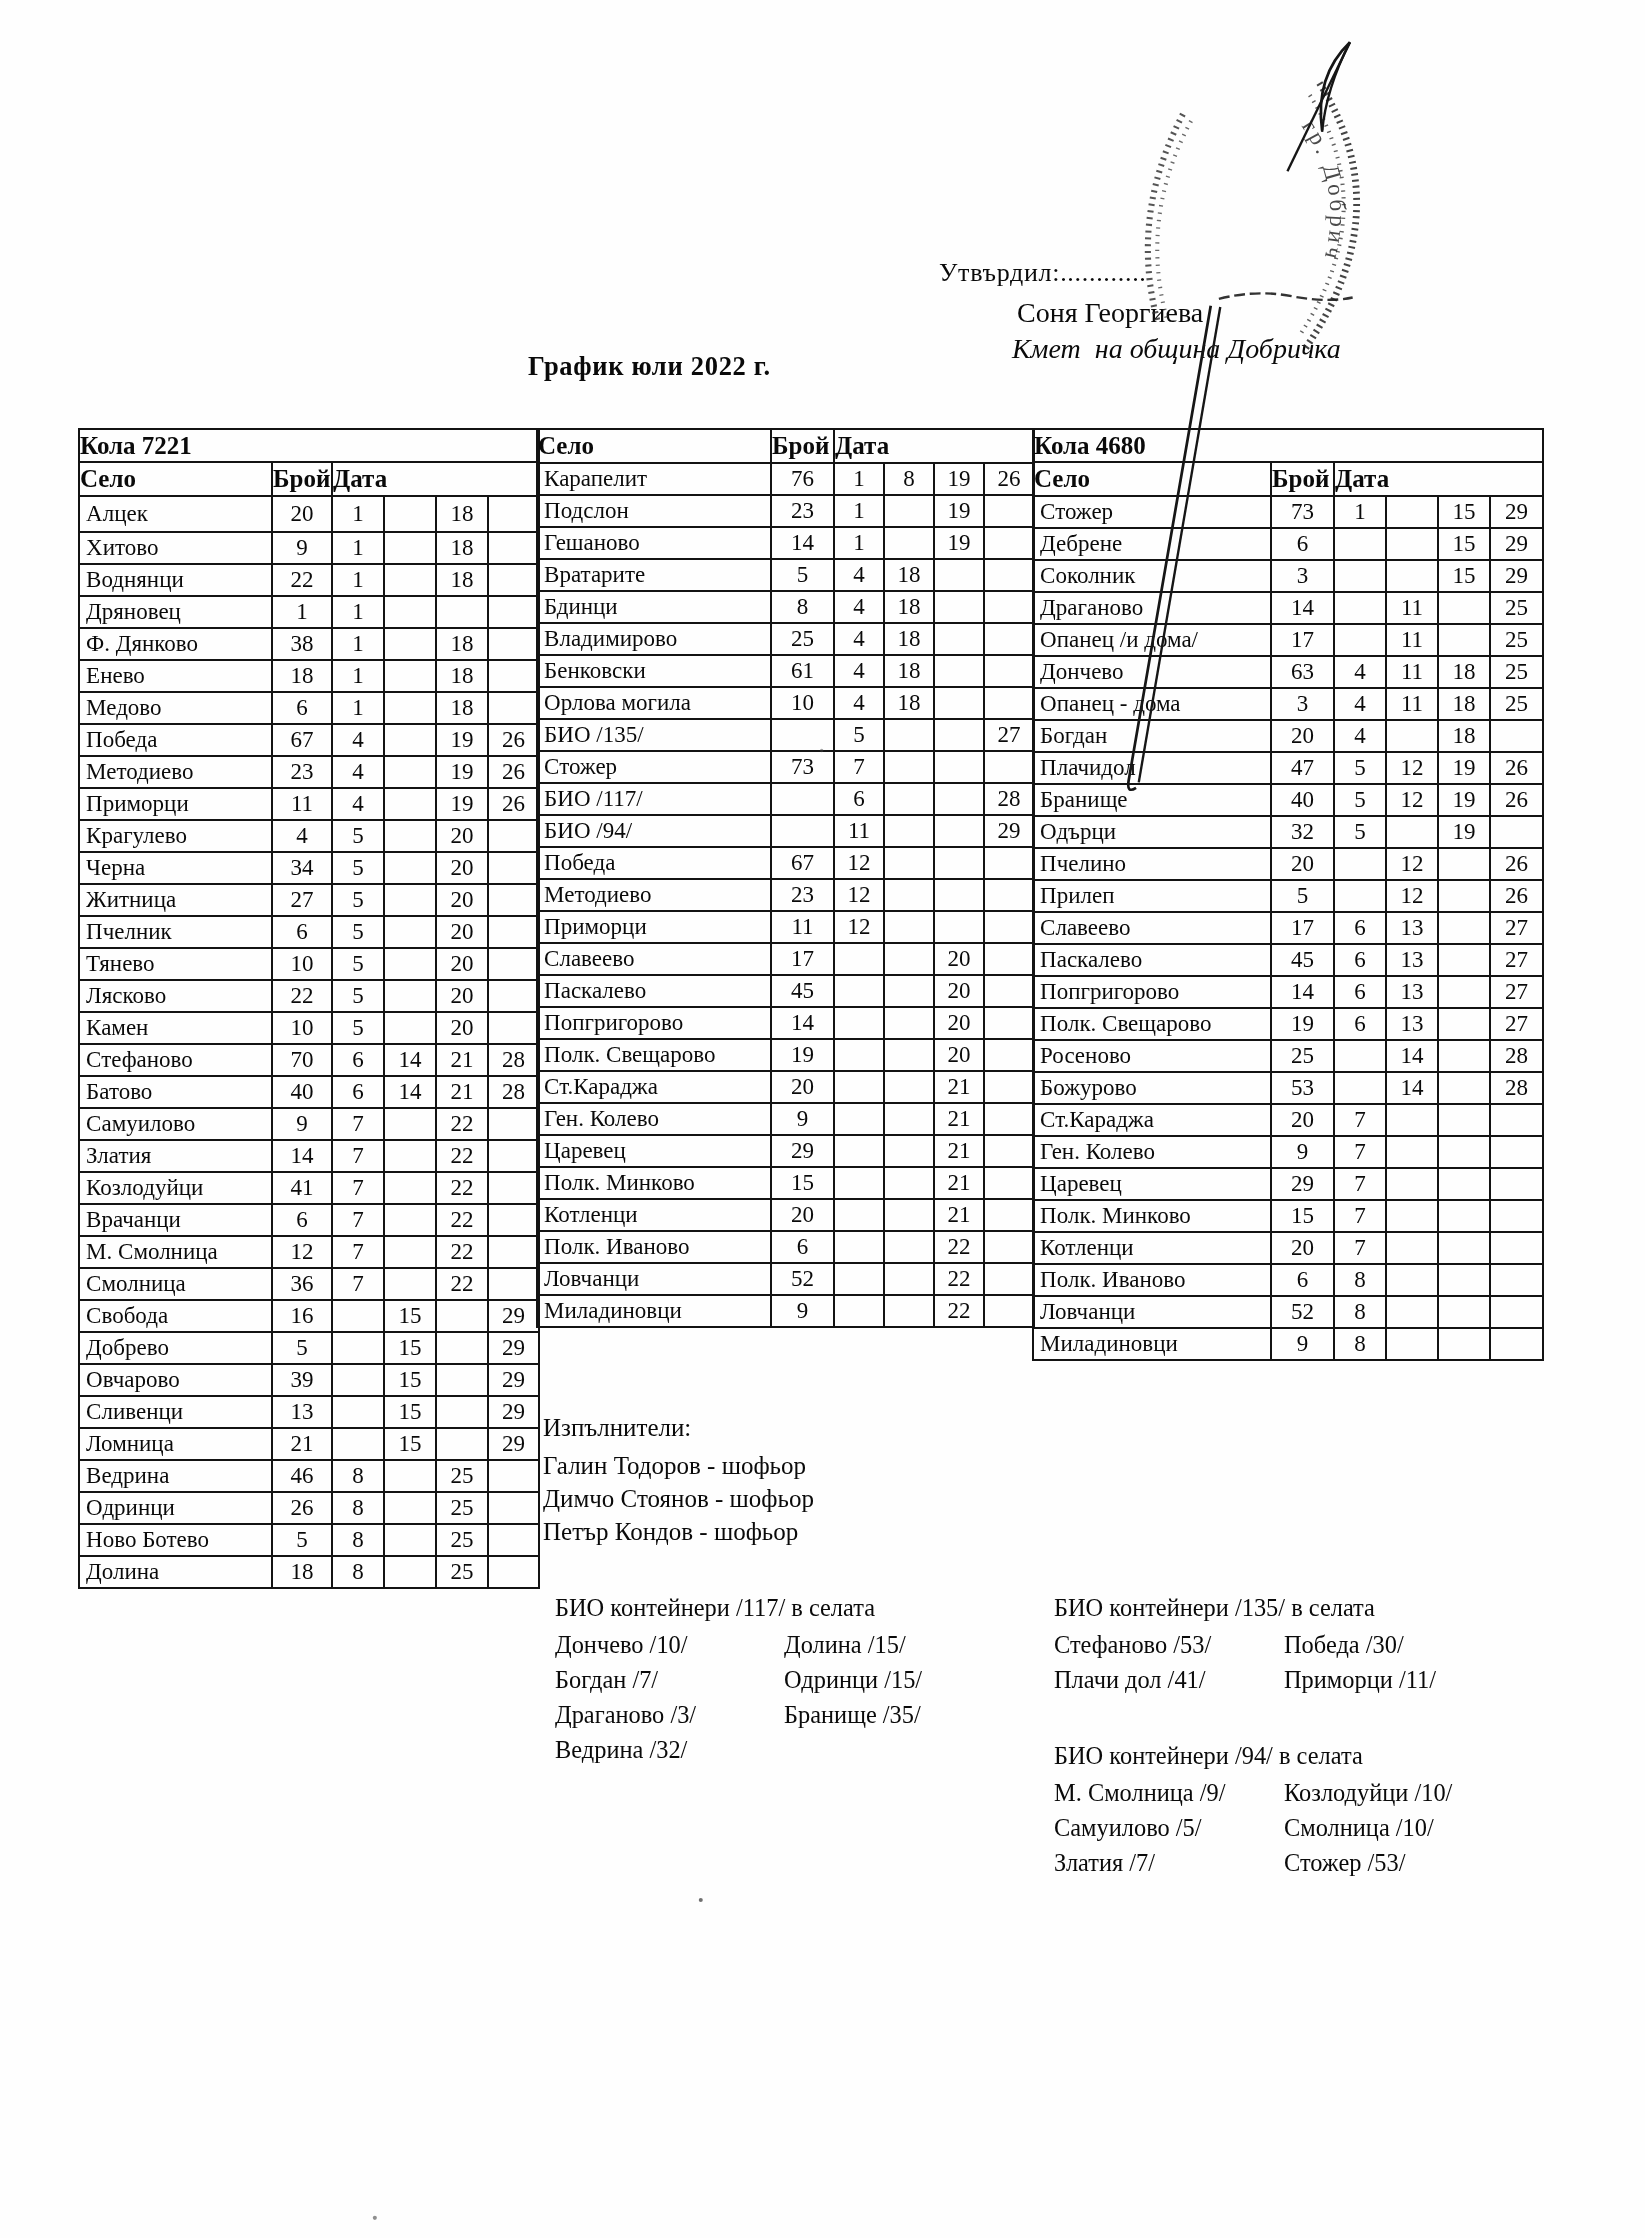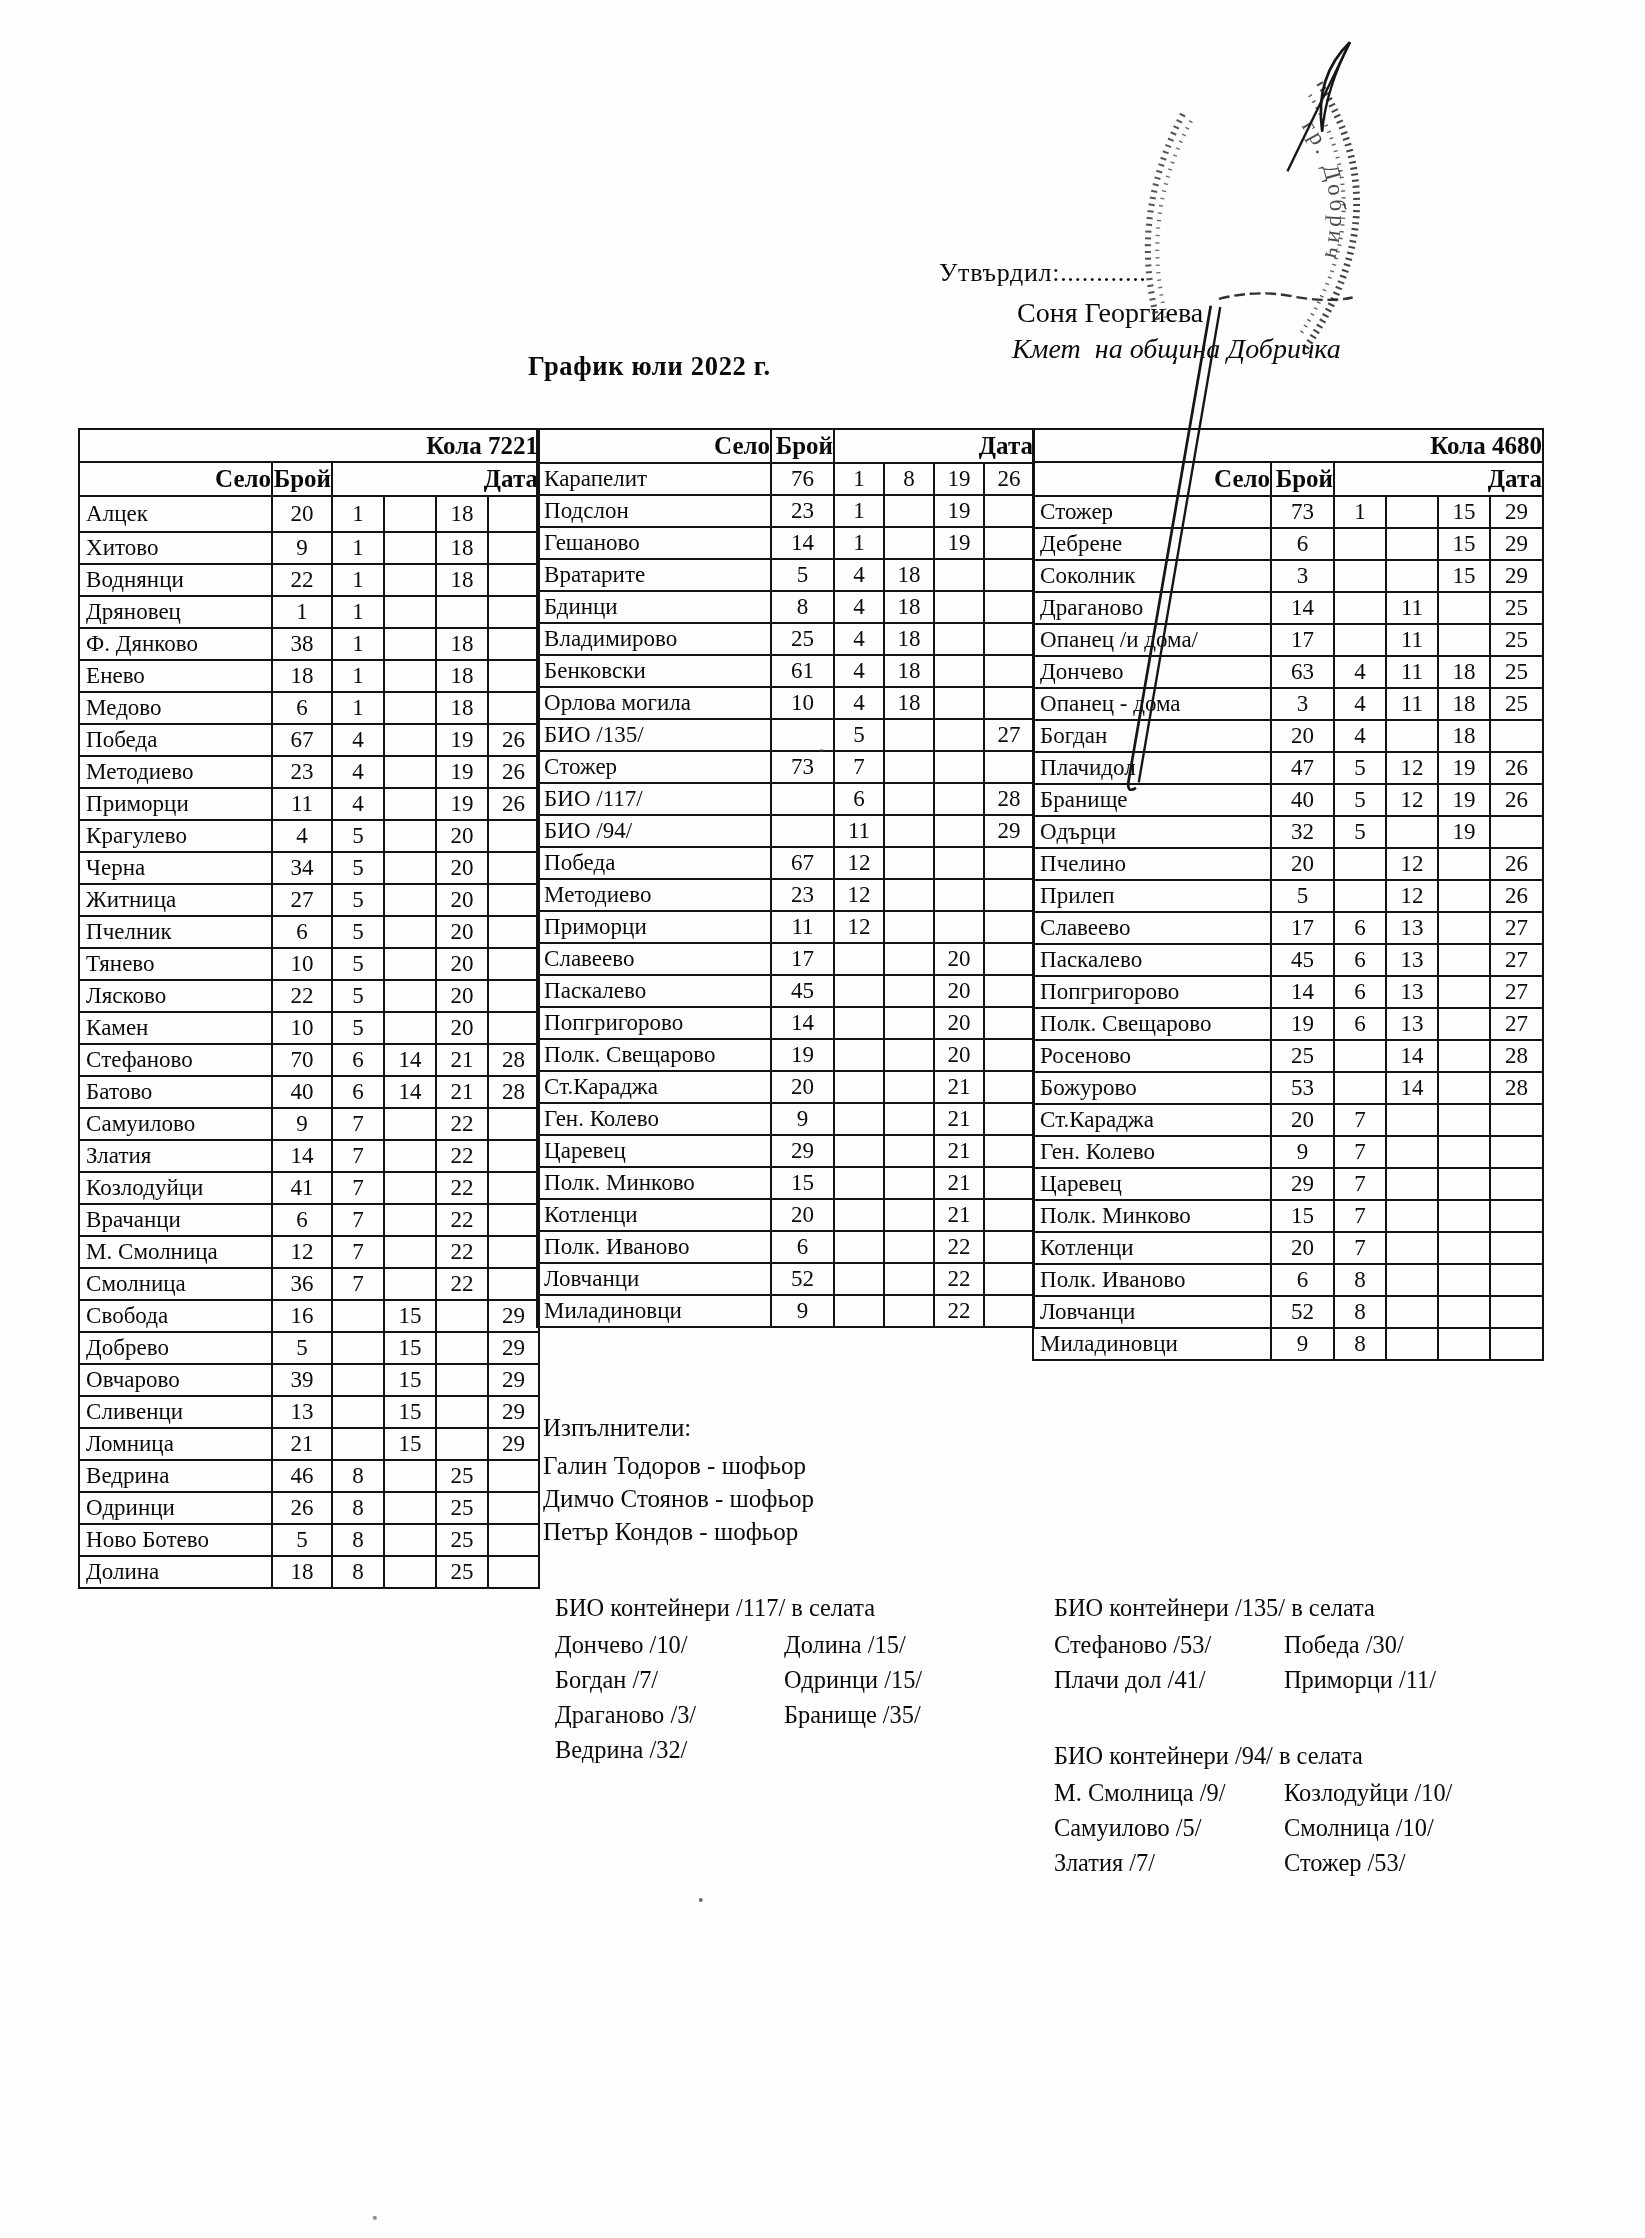--- a/index.html
+++ b/index.html
@@ -13,21 +13,21 @@
   #approver-name{left:1017px;top:297px;font-size:28px;}
   #approver-role{left:1012px;top:333px;font-size:28px;font-style:italic;white-space:pre;}
   
   #doc-title{left:528px;top:351px;font-size:26.5px;font-weight:bold;letter-spacing:0.7px;}
   
   table{border-collapse:collapse;table-layout:fixed;position:absolute;top:428px;background:transparent;}
   #t1{left:78px;}
   #t2{left:536px;}
   #t3{left:1032px;}
   td,th{border:2px solid #131313;padding:0;font-size:23px;overflow:hidden;white-space:nowrap;}
-  th{font-size:25px;font-weight:bold;text-align:right;}
+  th{font-size:25px;font-weight:bold;text-align:left;}
   th.car{border-bottom:2.7px solid #131313;}
   td.v{text-align:left;padding-left:6.1px;}
   td.n{text-align:center;}
   
   #executors{left:543px;top:1414px;font-size:25px;}
   #executors .exec-heading{margin-bottom:6.8px;}
   #executors .exec-item{line-height:33px;}
   
   .bio{font-size:24.4px;}
   #bio0{left:555px;top:1594px;width:475px;}

